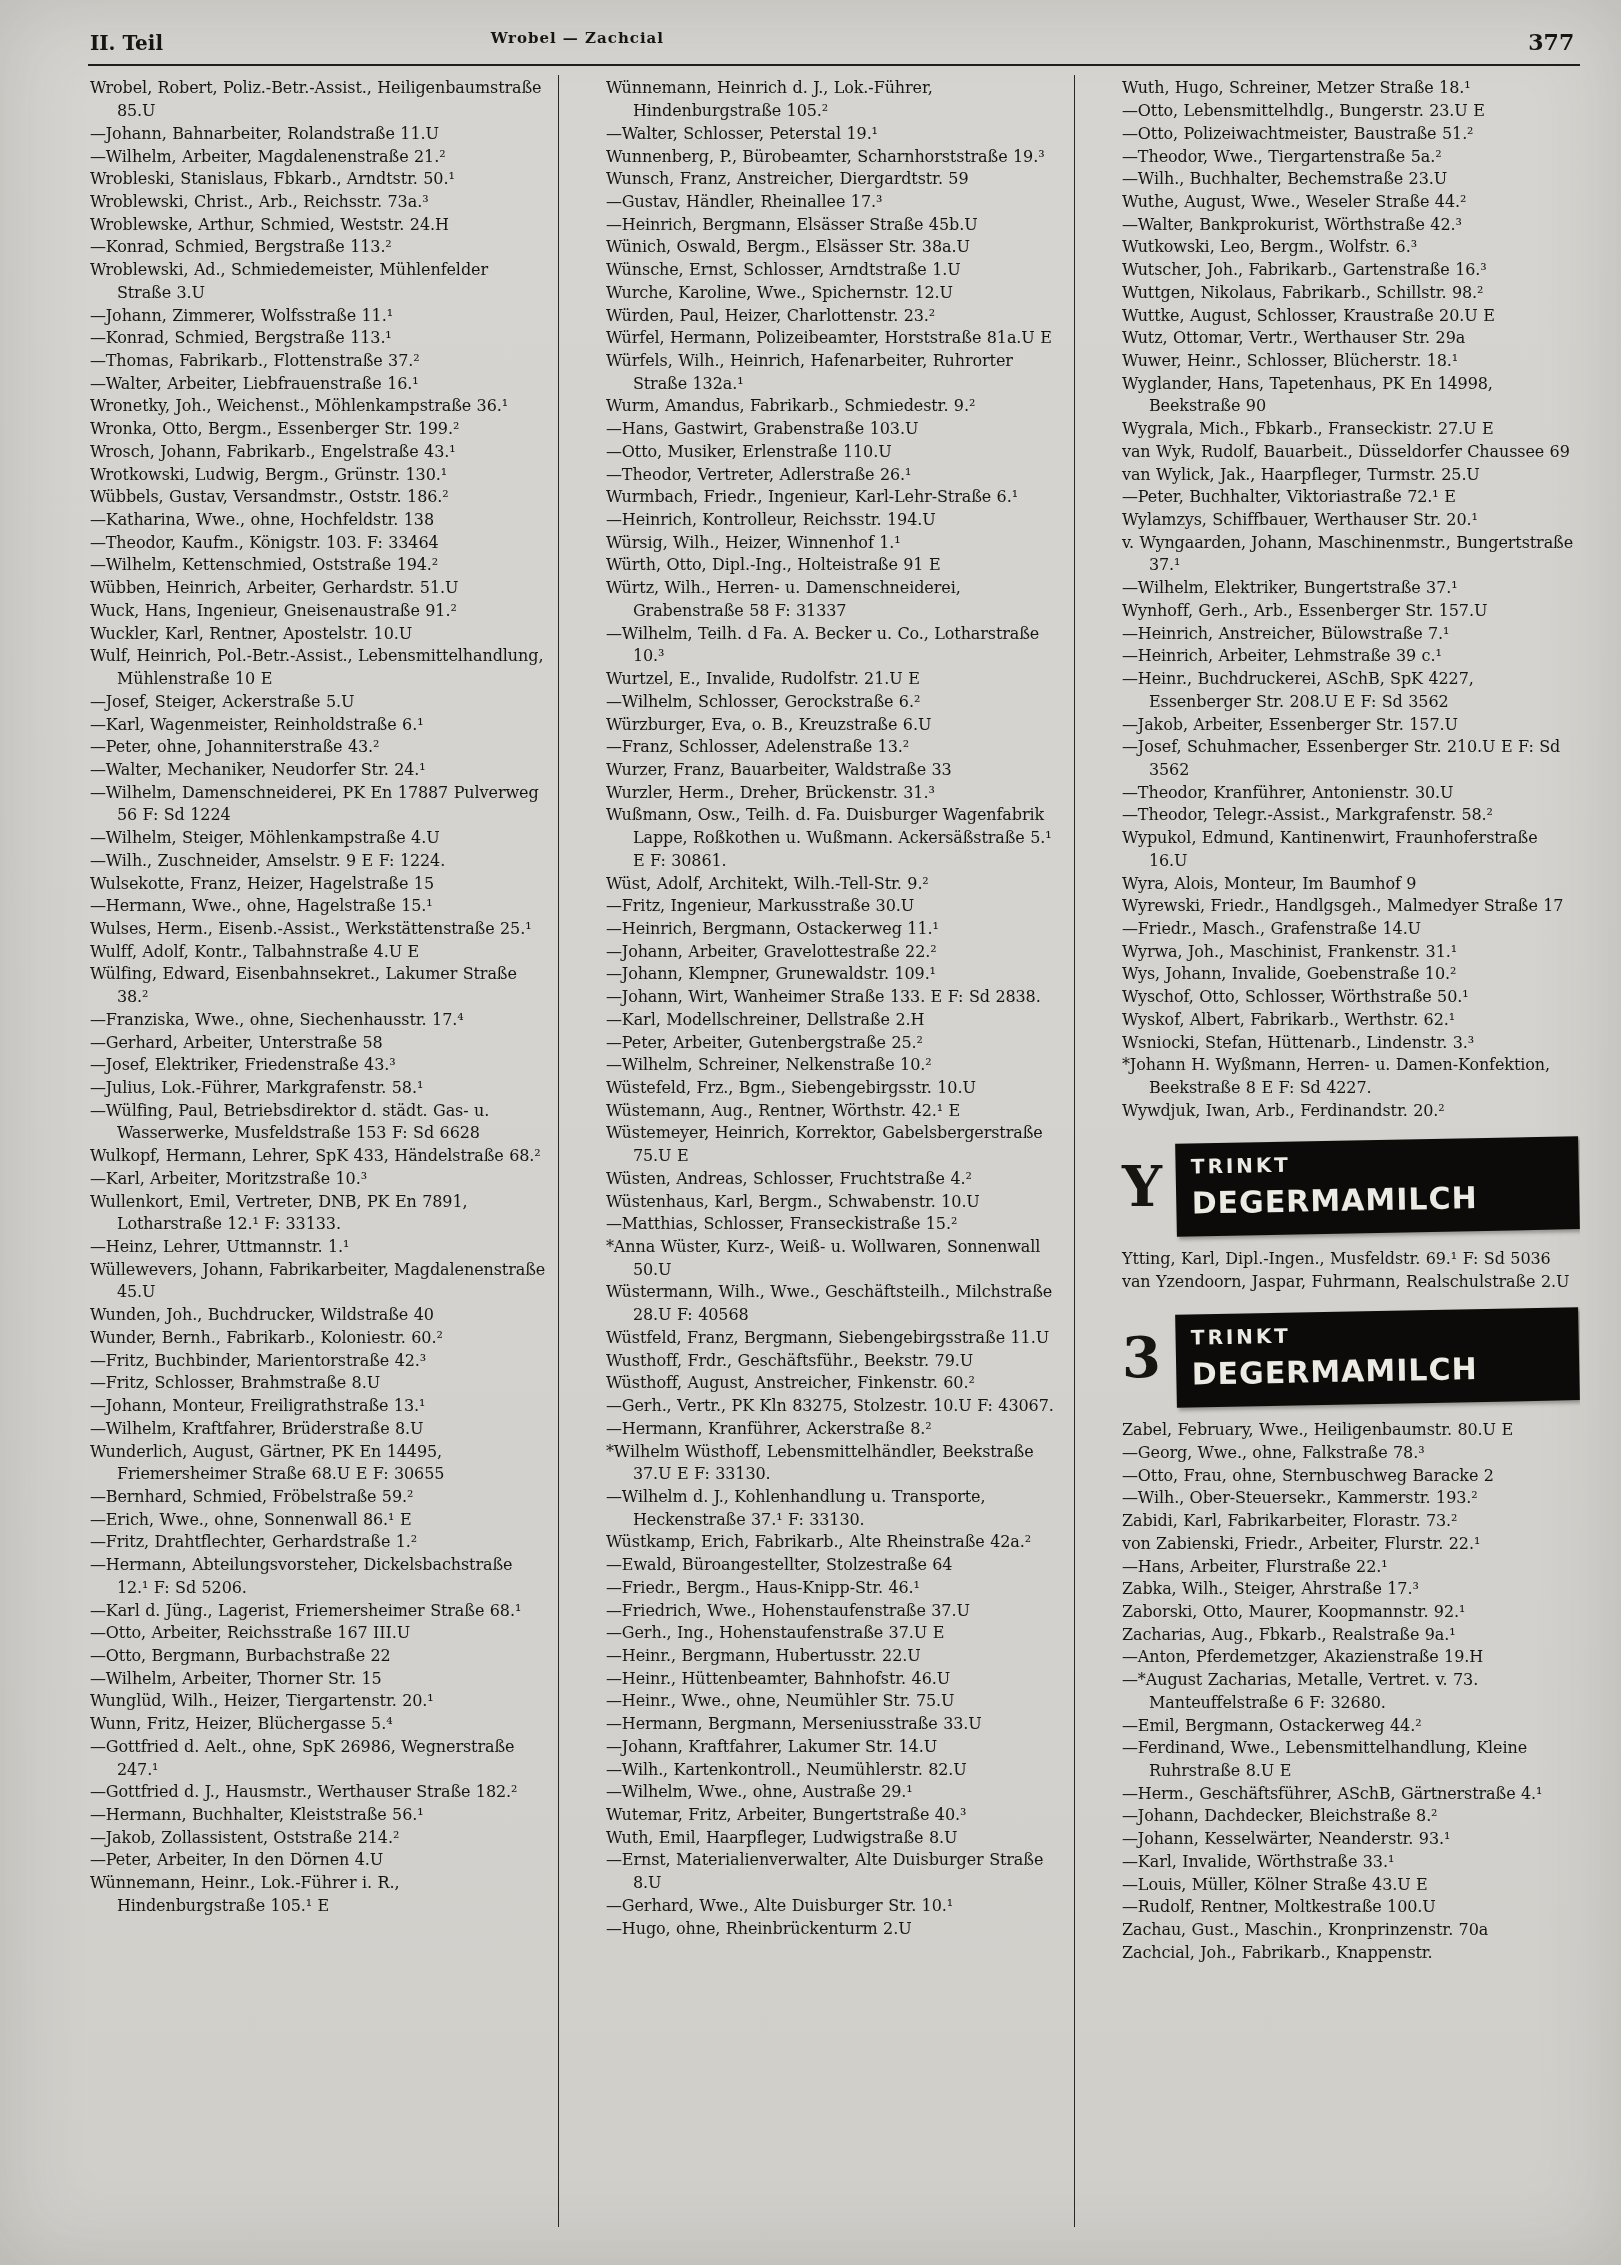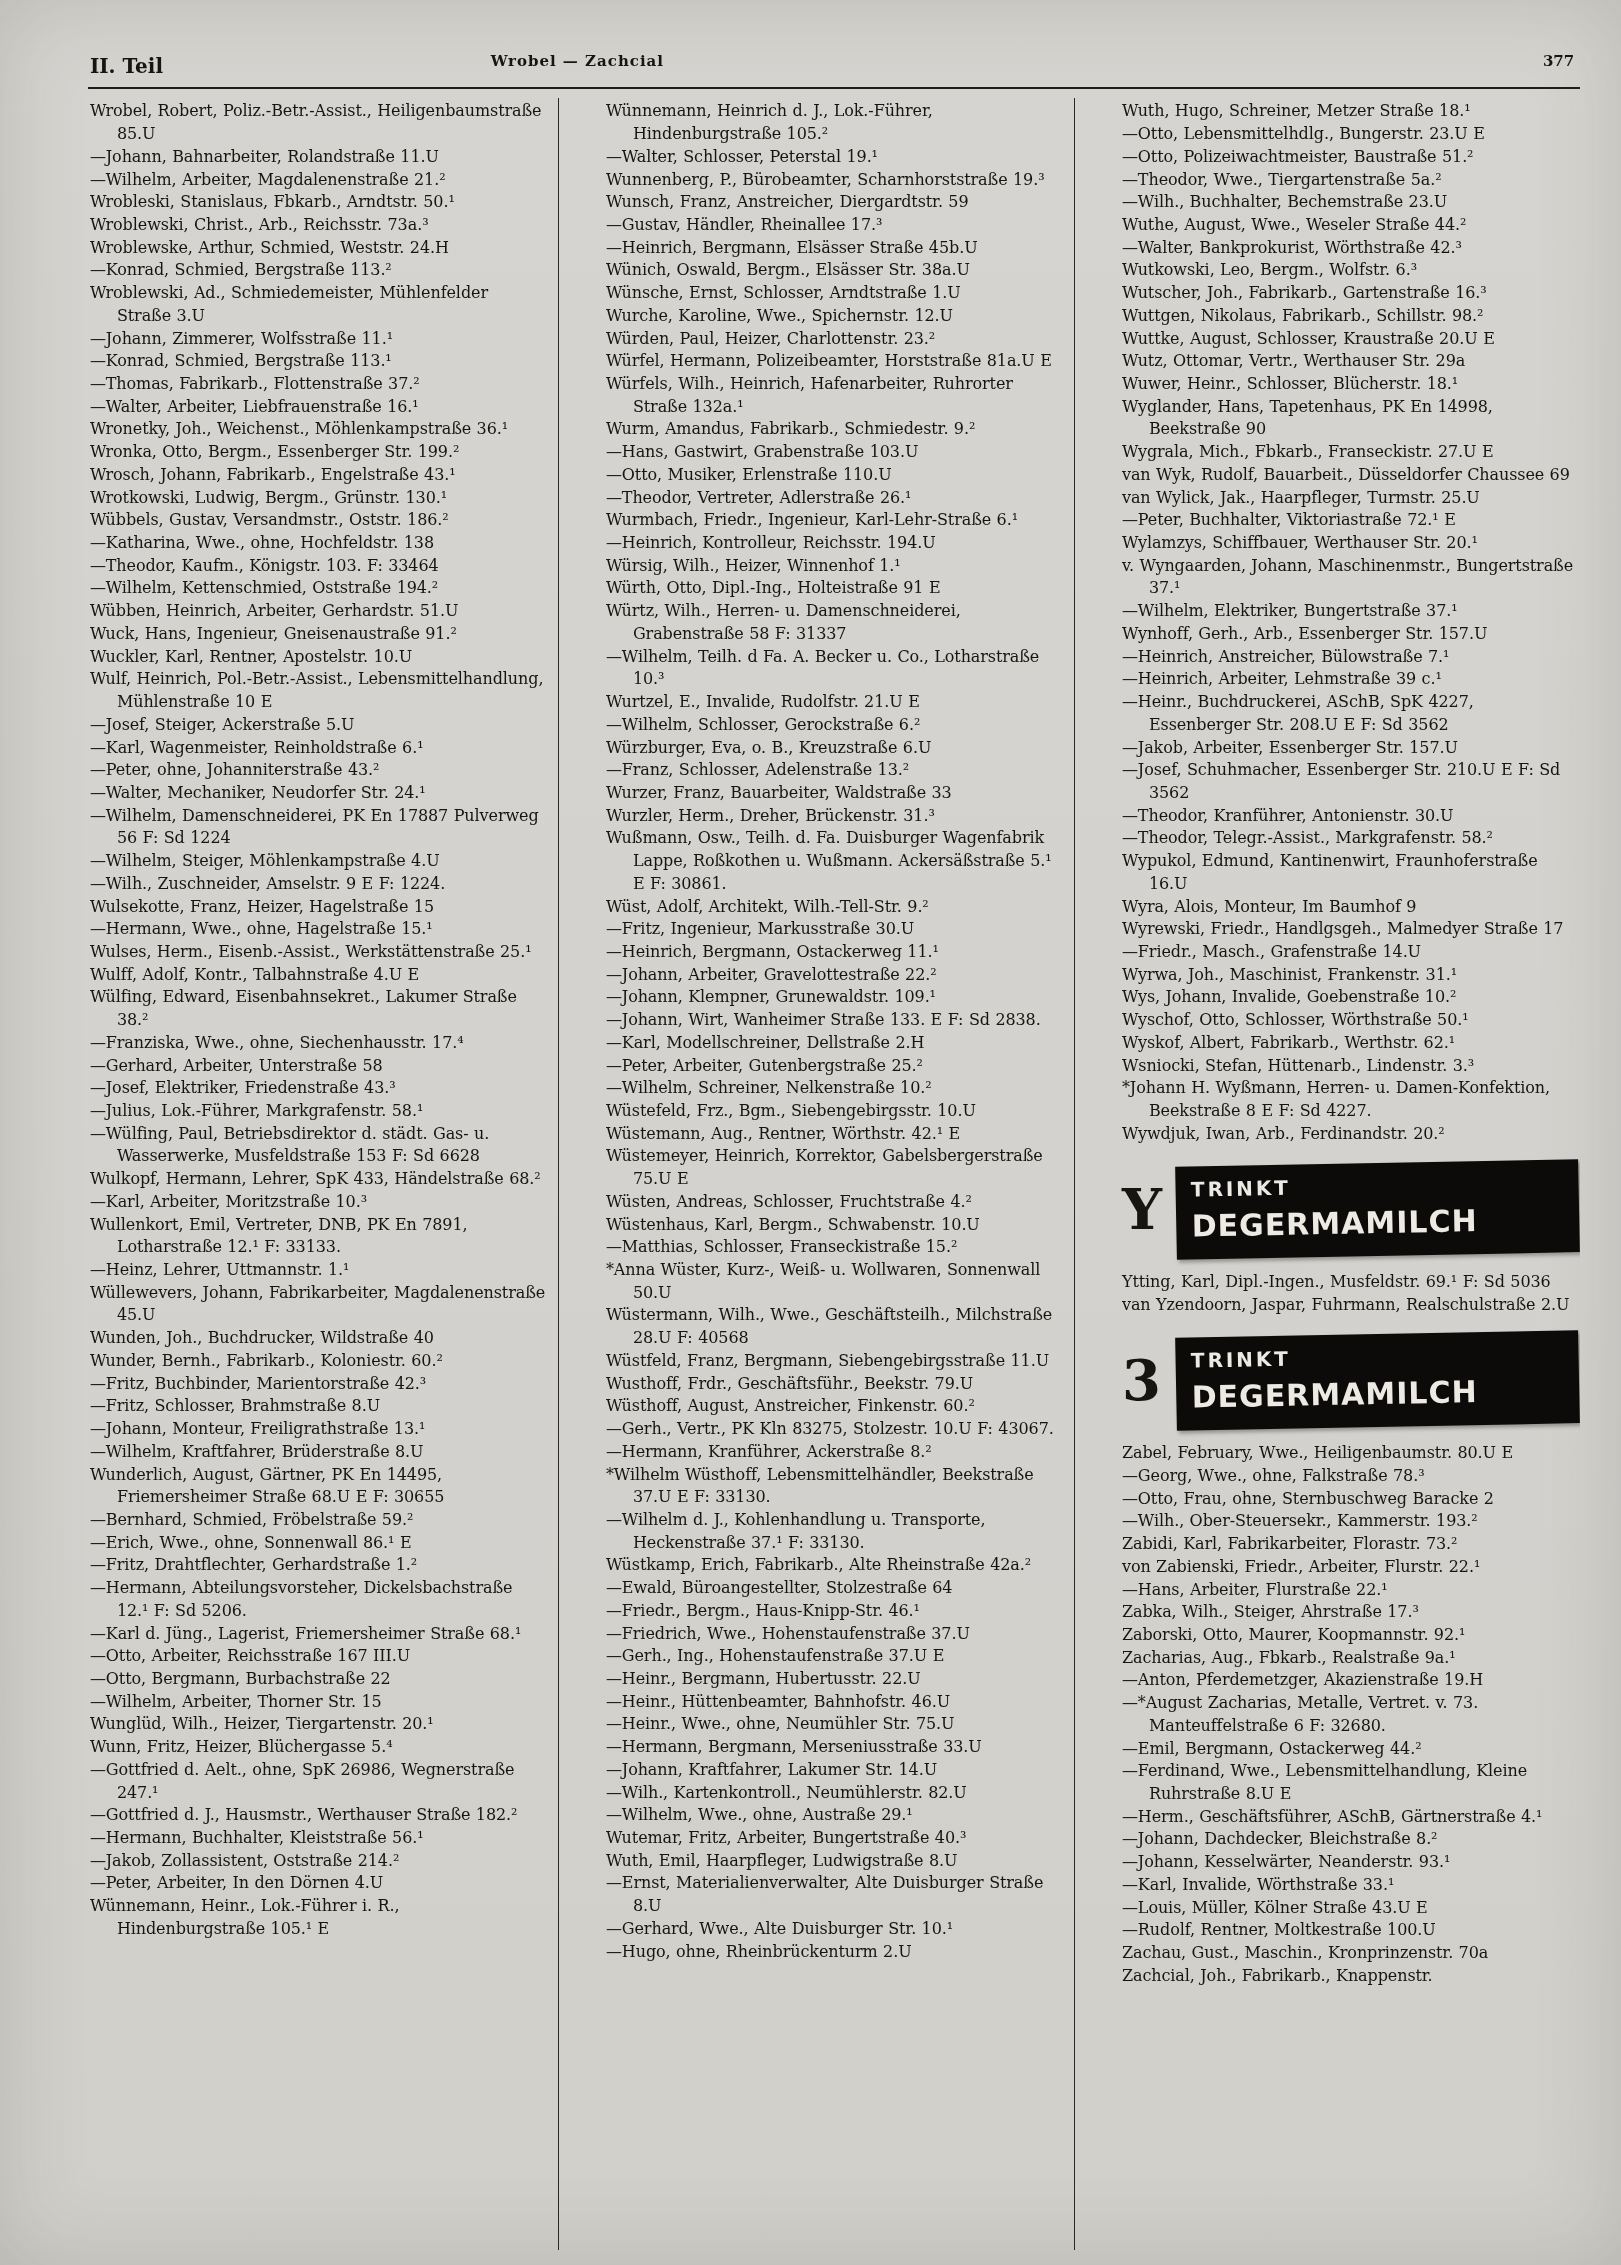--- a/index.html
+++ b/index.html
@@ -16,25 +16,24 @@
     background:linear-gradient(180deg,#d5d4d0 0%,#d3d2ce 55%,#d0cfca 100%);
     box-shadow:inset 0 0 86px rgba(70,65,55,.18);
     box-sizing:border-box;
     padding:29px 42px 19px 88px;
   }
   .header{
     position:relative;
     height:33px;
     font-size:20px;
     font-weight:bold;
-    margin-top:23px;
   }
   .h-left{position:absolute;left:1.9px;top:1.9px;}
   .h-center{position:absolute;left:27%;top:0;font-size:15px;letter-spacing:1px;}
-  .h-right{position:absolute;right:5.8px;top:0;font-size:15px;}
+  .h-right{position:absolute;right:5.8px;top:0;font-size:22px;}
   .rule{
     border-bottom:2.4px solid #201d17;
     margin:1.9px 0 9.6px 0;
   }
   .cols{
     display:flex;
     height:2152px;
     overflow:hidden;
     gap:34px;
   }

